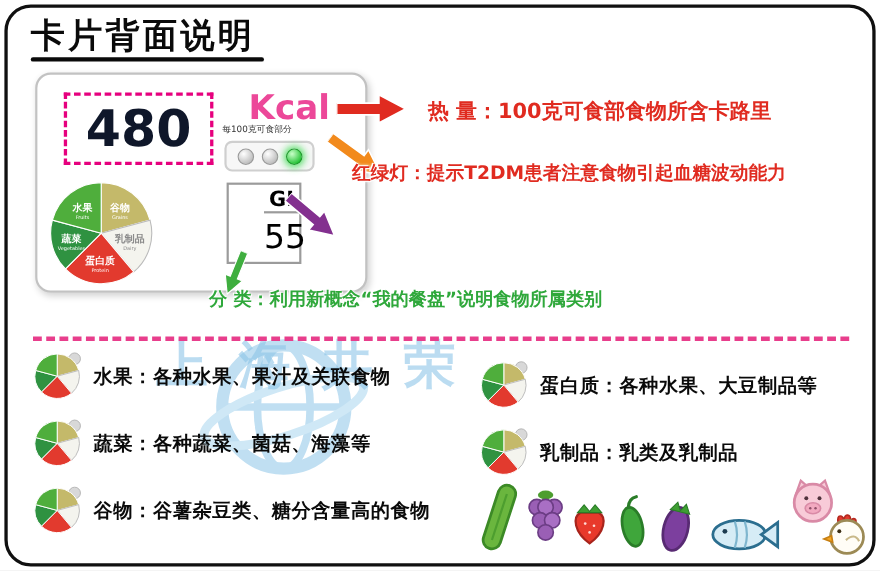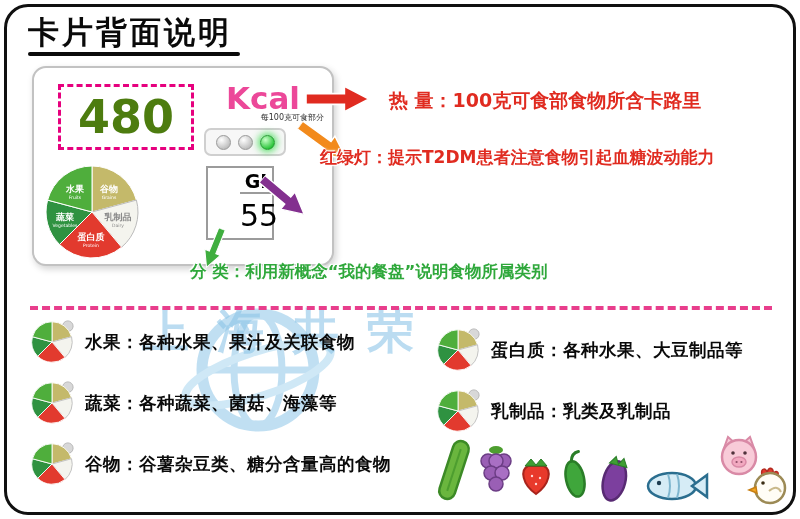--- a/index.html
+++ b/index.html
@@ -6,23 +6,23 @@
   body { font-family:"DejaVu Sans","Liberation Sans",sans-serif; background:#888; }
   .stage { position:relative; width:800px; height:519px; background:#fff; overflow:hidden; }
   .frame { position:absolute; inset:4px; border:3px solid #101010; border-radius:24px; pointer-events:none; z-index:5; }
 
   .page-title { position:absolute; left:28px; top:12px; font-size:31px; font-weight:bold; letter-spacing:3px; color:#0a0a0a; z-index:2; }
   .title-underline { position:absolute; left:28px; top:52px; width:212px; height:4px; background:#0a0a0a; border-radius:2px; z-index:2; }
 
   
   .card { position:absolute; left:32px; top:66px; width:302px; height:200px; background:#fff; border:2px solid #c2c2c2; border-radius:14px; box-shadow:2px 3px 7px rgba(0,0,0,.18); z-index:2; }
   .kcal-box { position:absolute; left:24px; top:16px; width:136px; height:66px; border:3px dashed #e6007e; display:flex; align-items:center; justify-content:center; }
-  .kcal-value { font-size:46px; font-weight:bold; color:#4d7c0f; line-height:1; }
+  .kcal-value { font-size:46px; font-weight:bold; color:#0f172a; line-height:1; }
   .kcal-label { position:absolute; left:168px; top:14px; width:122px; text-align:center; font-size:31px; font-weight:bold; color:#ec4899; line-height:1.05; }
-  .kcal-sub { position:absolute; left:168px; top:44px; width:122px; text-align:right; font-size:8px; color:#333; }
+  .kcal-sub { position:absolute; left:168px; top:44px; width:122px; text-align:left; font-size:8px; color:#333; }
   .tl { position:absolute; left:170px; top:60px; width:82px; height:28px; border:2px solid #cfcfcf; border-radius:7px; background:#f7f7f7; display:flex; align-items:center; justify-content:center; gap:7px; }
   .light { width:15px; height:15px; border-radius:50%; background:radial-gradient(circle at 35% 30%, #ffffff, #bdbdbd 75%); border:1px solid #9a9a9a; }
   .light.on { background:radial-gradient(circle at 35% 30%, #c8ffc8, #27c337 75%); border-color:#1e9a2c; box-shadow:0 0 7px 2px rgba(60,220,80,.85); }
   .gi-box { position:absolute; left:172px; top:98px; width:68px; height:74px; border:2px solid #9b9b9b; background:#fff; text-align:center;padding-left:32px; }
   .gi-label { display:block; height:26px; line-height:26px; font-size:19px; font-weight:bold; border-bottom:2px solid #9b9b9b; }
   .gi-value { display:block; height:44px; line-height:44px; font-size:30px; font-weight:normal; }
   .big-pie { position:absolute; left:8px; top:94px; width:100px; height:100px; }
 
   
   .arrow { position:absolute; z-index:3; transform-origin:left center; }

